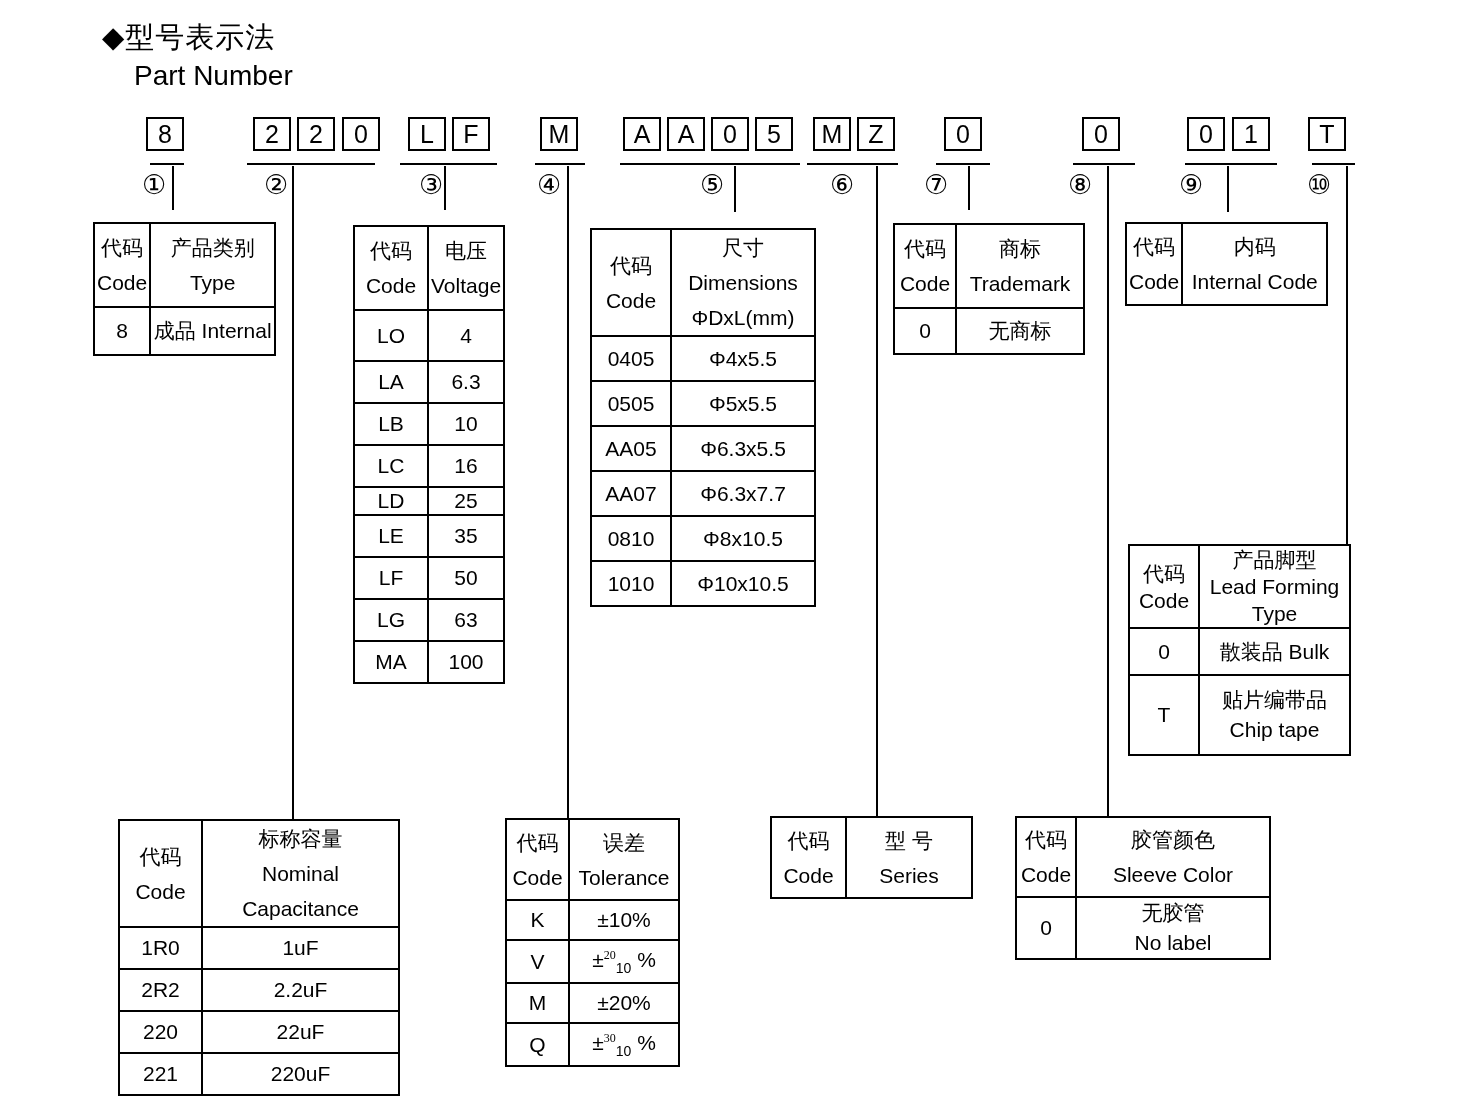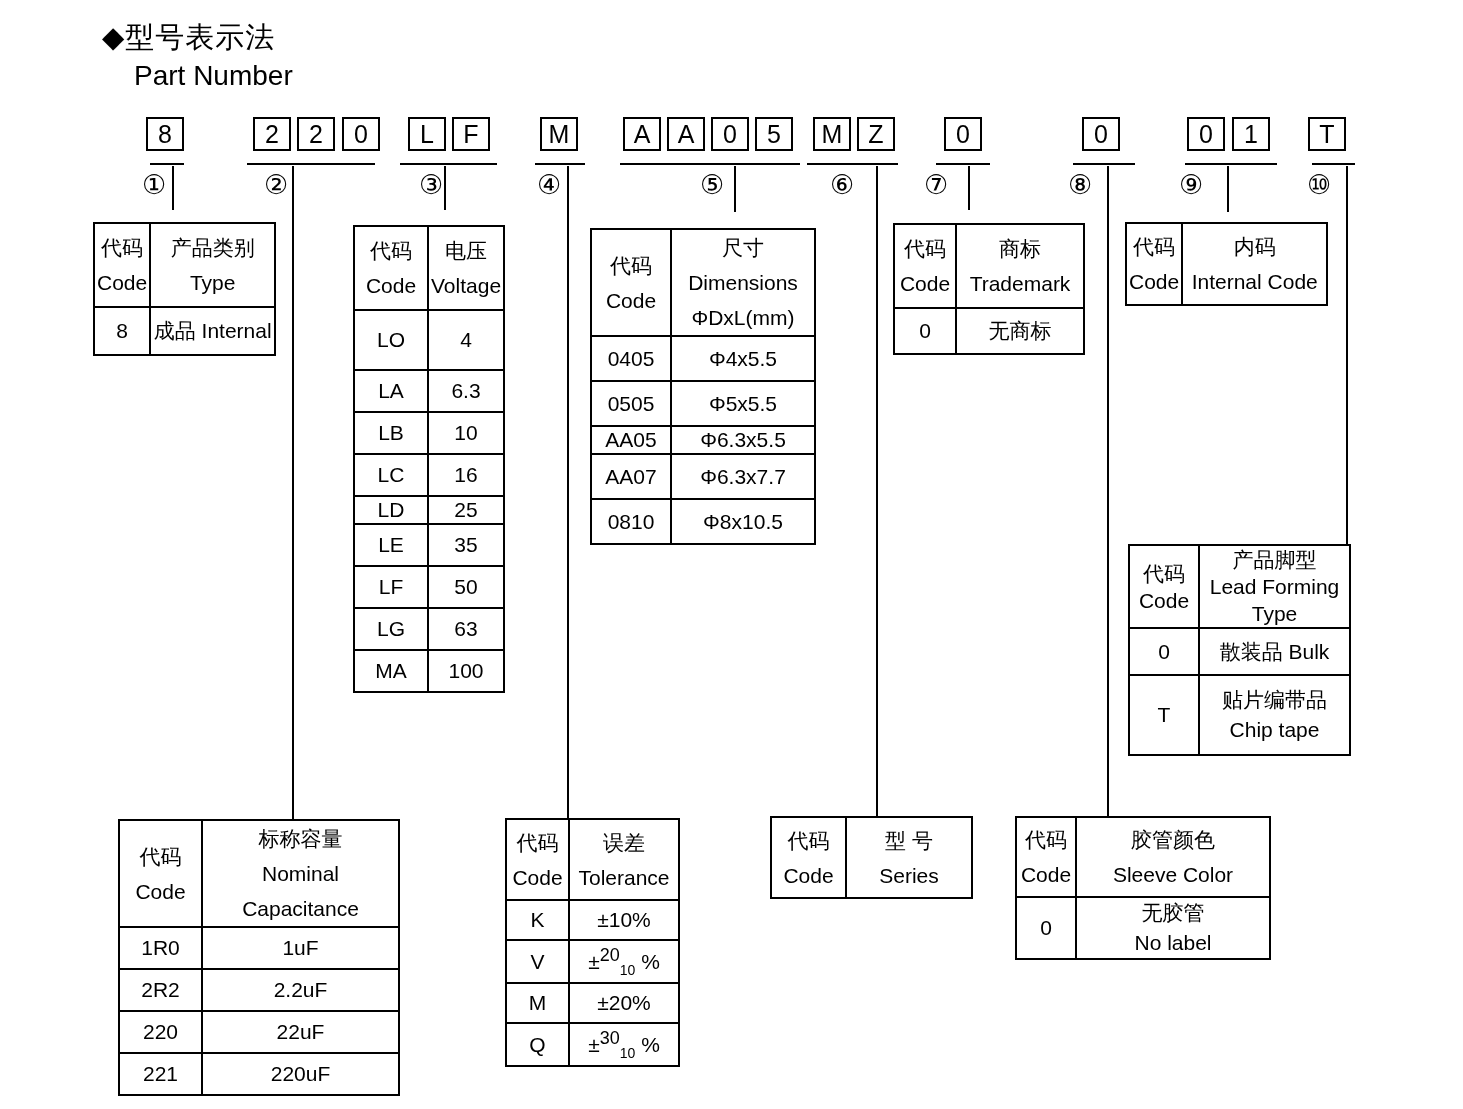--- a/index.html
+++ b/index.html
@@ -17,21 +17,21 @@
   .marker{position:absolute;top:171px;font-size:27px;line-height:28px;}
   .vline{position:absolute;width:2px;background:#000;}
   table.tbl{
     position:absolute;border-collapse:collapse;table-layout:fixed;
     text-align:center;font-size:21px;background:#fff;
   }
   table.tbl td{border:2px solid #000;padding:0 2px;vertical-align:middle;overflow:hidden;}
   .ln{display:block;line-height:35px;}
   .tight .ln{line-height:27px;}
   .mid .ln{line-height:30px;}
-  sup.tol{font-size:18px;vertical-align:8px;}
+  sup.tol{font-size:12px;vertical-align:8px;font-family:Liberation Serif, serif;}
   sub.tol{font-size:14px;vertical-align:-6px;}
 </style>
 </head>
 <body>
 
 <div class="canvas">
 
   <div class="title-zh">◆型号表示法</div>
   <div class="title-en">Part Number</div>
 
@@ -119,21 +119,21 @@
         <tr style="height:84px">
       <td>
             <span class="ln">代码</span>
             <span class="ln">Code</span>
           </td>
       <td>
             <span class="ln">电压</span>
             <span class="ln">Voltage</span>
           </td>
     </tr>
-    <tr style="height:60px">
+    <tr style="height:51px">
           <td>LO</td>
           <td>4</td>
         </tr>
     <tr style="height:42px">
           <td>LA</td>
           <td>6.3</td>
         </tr>
     <tr style="height:42px">
           <td>LB</td>
           <td>10</td>
@@ -182,31 +182,35 @@
           </td>
     </tr>
     <tr style="height:45px">
           <td>0405</td>
           <td>Φ4x5.5</td>
         </tr>
     <tr style="height:45px">
           <td>0505</td>
           <td>Φ5x5.5</td>
         </tr>
-    <tr style="height:28px">
+    <tr style="height:45px">
           <td>AA05</td>
           <td>Φ6.3x5.5</td>
         </tr>
     <tr style="height:45px">
           <td>AA07</td>
           <td>Φ6.3x7.7</td>
         </tr>
     <tr style="height:45px">
           <td>0810</td>
           <td>Φ8x10.5</td>
+        </tr>
+    <tr style="height:45px">
+          <td>1010</td>
+          <td>Φ10x10.5</td>
         </tr>
   </tbody>
     </table>
 
   <table class="tbl" style="left:893px;top:223px">
     <colgroup>
         <col style="width:62px">
         <col style="width:128px">
       </colgroup>
     <tbody>

